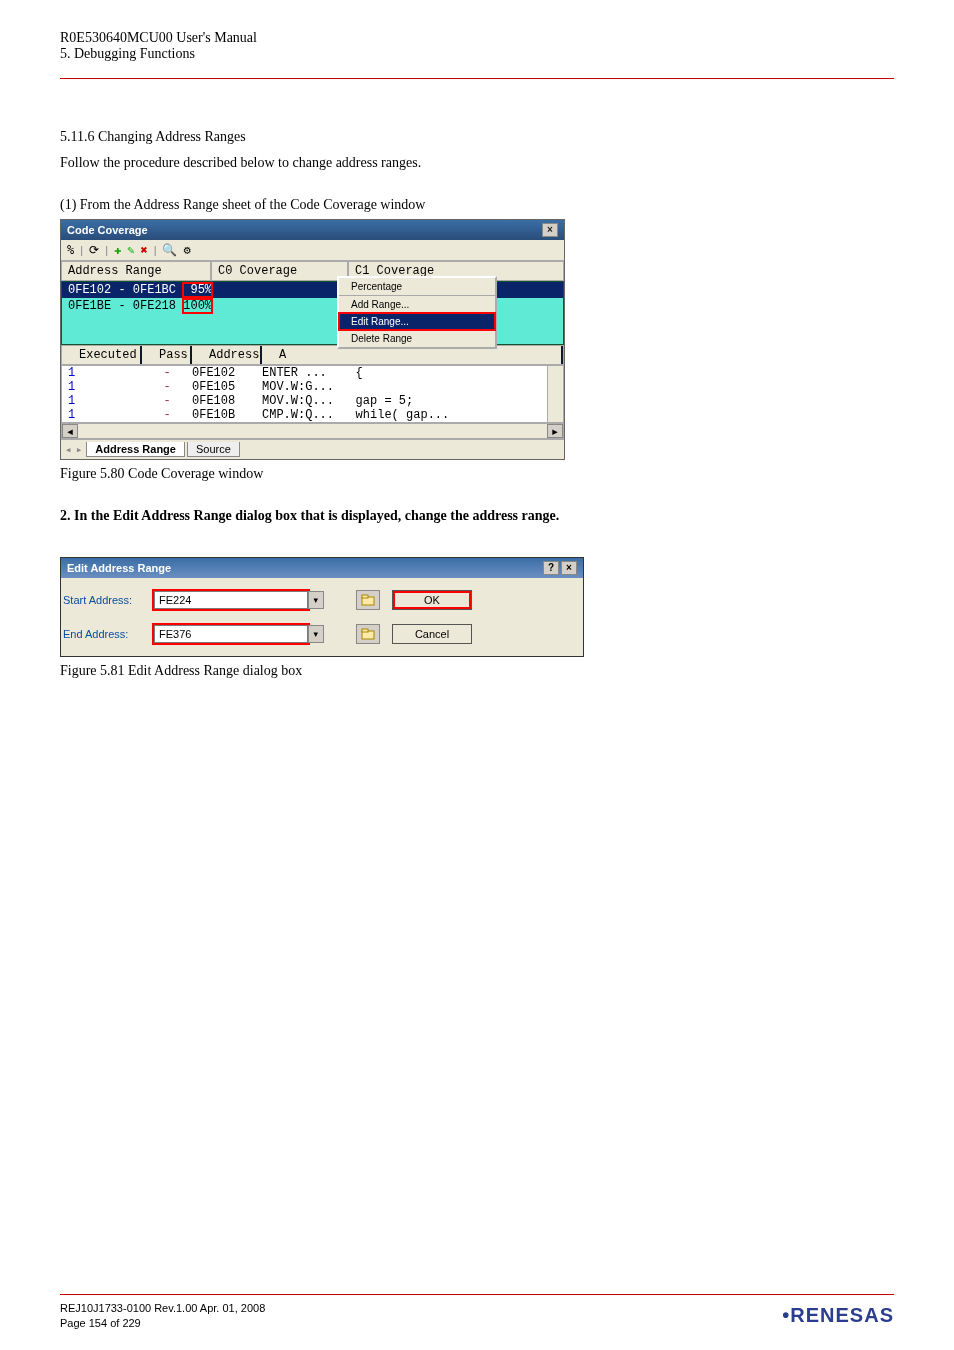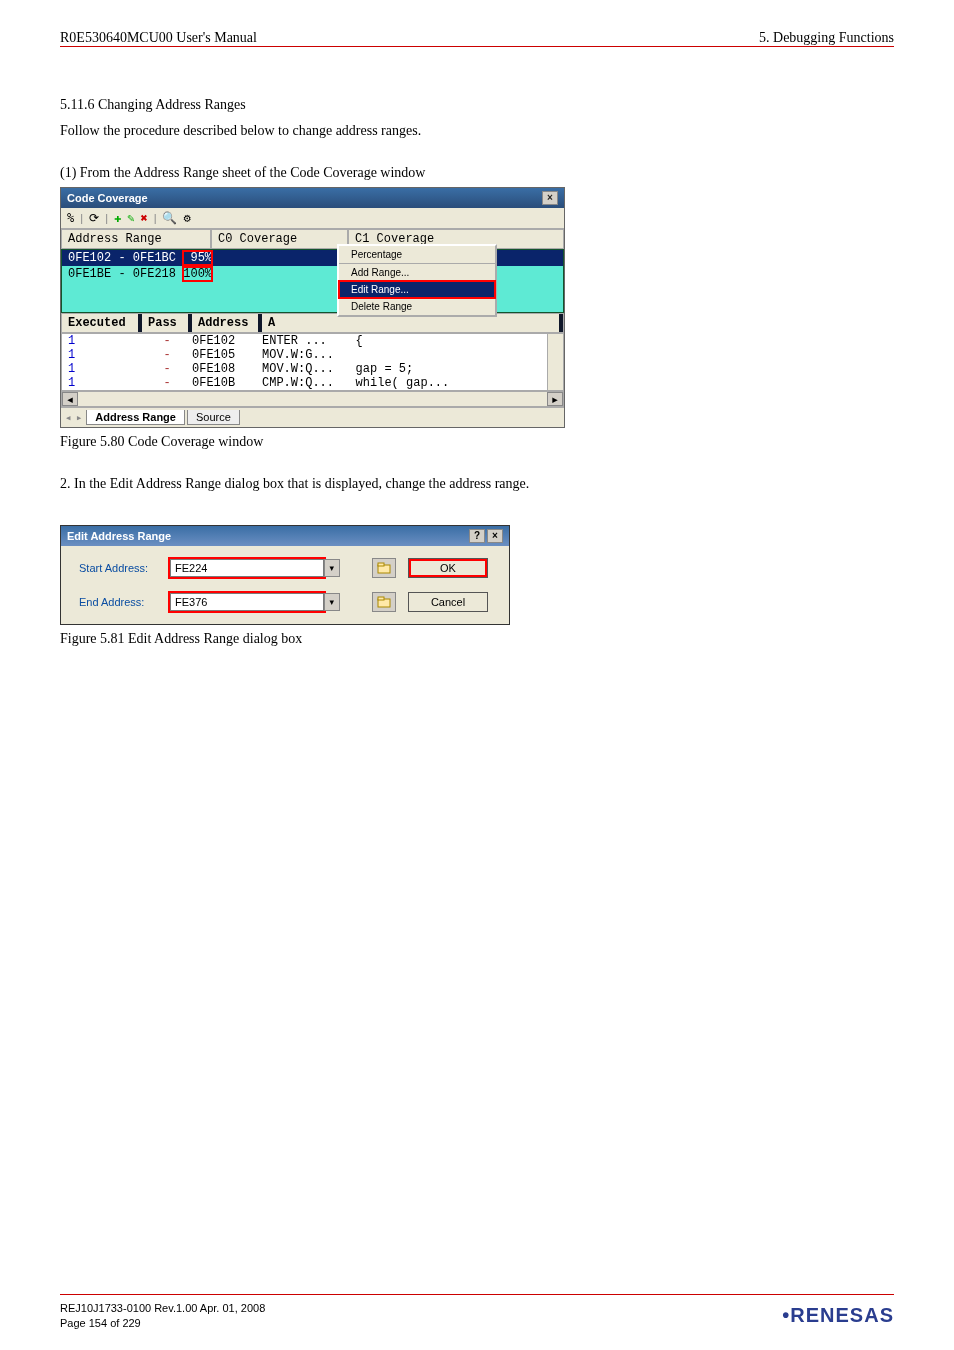--- a/index.html
+++ b/index.html
@@ -14,22 +14,23 @@
   .page {
     padding: 30px 60px 20px 60px;
     position: relative;
     min-height: 1350px;
   }
   .top-header {
     display: flex;
     justify-content: space-between;
     font-size: 14px;
     border-bottom: 1.5px solid #c00;
-    padding-bottom: 0;
+    padding-bottom: 16px;
     margin-bottom: 50px;
+    flex-direction: column;
   }
   .section-heading {
     font-size: 14px;
     margin-bottom: 8px;
   }
   .body-text {
     font-size: 14px;
     margin-bottom: 14px;
     line-height: 1.4;
   }
@@ -125,21 +126,21 @@
     outline: 2px solid #f00;
     outline-offset: -1px;
   }
   .exec-headers {
     display:flex;
     background:#ece9d8;
     font-family:"Courier New",monospace;
     font-size:12px;
     border:1px solid #aaa;
   }
-  .exec-headers div { border-right:4px solid #0f172a; padding:2px 6px;font-weight:bold; }
+  .exec-headers div { border-right:2px solid #0f172a; padding:2px 17px; }
   .exec-rows {
     background:#fff;
     font-family:"Courier New",monospace;
     font-size:12px;
     border:1px solid #aaa;
     position:relative;
   }
   .exec-row { display:flex; }
   .exec-row span:nth-child(1){ width:80px; padding-left:6px; color:#00c; }
   .exec-row span:nth-child(2){ width:50px; text-align:center; color:#a33; }
@@ -155,37 +156,37 @@
     display:flex; align-items:center; padding:2px 4px; background:#ece9d8; border-top:1px solid #aaa;
     font-size:11px;
   }
   .tabs .nav { color:#888; margin-right:4px; font-family:monospace; }
   .tab { padding:1px 8px; border:1px solid #888; border-top:none; background:#fff; margin-right:2px; font-size:11px; }
   .tab.active { font-weight:bold; }
   .tab.back { background:#eee; border-top-color:transparent; }
 
   
   .dialog {
-    width: 450px;
+    width: 524px;
     border:1px solid #333;
     background:#ece9d8;
     font-family: Tahoma, sans-serif;
     font-size:11px;
     margin-top: 32px;
   }
   .dialog .titlebar2 {
     background: linear-gradient(#3a6ea5, #6b8fc2);
     color:#fff; font-weight:bold; padding:3px 6px;
     display:flex; justify-content:space-between; align-items:center;
   }
   .titlebar2 .btns { display:flex; gap:2px; }
   .titlebar2 .btns span {
     background:#d4d0c8; border:1px solid #888; width:16px; height:14px; font-size:10px; line-height:12px; text-align:center; color:#000;
   }
-  .dialog-body { padding:12px 18px; display:grid; grid-template-columns: 85px 170px 20px 30px 90px; row-gap:14px; align-items:center; column-gap:6px; }
+  .dialog-body { padding:12px 2px; display:grid; grid-template-columns: 85px 170px 20px 30px 90px; row-gap:14px; align-items:center; column-gap:6px; }
   .dialog-body label { color:#0a4da2; }
   .dialog-body input { width:100%; border:1px solid #7a7a7a; padding:2px 4px; font-size:11px; }
   .combo-btn { width:18px; height:18px; border:1px solid #888; background:#d4d0c8; text-align:center; font-size:9px; line-height:16px; }
   .ico-btn { width:24px; height:20px; border:1px solid #888; background:#d4d0c8; display:flex; align-items:center; justify-content:center; }
   .dlg-btn { border:1px solid #555; padding:3px 0; width:80px; text-align:center; background:#ece9d8; }
   .dlg-btn.ok { box-shadow:0 0 0 2px #f00 inset; }
   .red-box { outline:2px solid #f00; }
 
   .footer {
     position:absolute;
@@ -298,21 +299,21 @@
     </div>
     <div class="tabs">
       <span class="nav">◂</span>
       <span class="nav">▸</span>
       <span class="tab active">Address Range</span>
       <span class="tab back">Source</span>
     </div>
   </div>
   <div class="caption">Figure 5.80 Code Coverage window</div>
 
-  <div class="body-text" style="margin-top:24px;">2. In the Edit Address Range dialog box that is displayed, change the address range.</div>
+  <div class="body-text" style="margin-top:24px;font-weight:bold;">2. In the Edit Address Range dialog box that is displayed, change the address range.</div>
 
   <div class="dialog">
     <div class="titlebar2">
       <span>Edit Address Range</span>
       <span class="btns">
         <span>?</span>
         <span>×</span>
       </span>
     </div>
     <div class="dialog-body">

